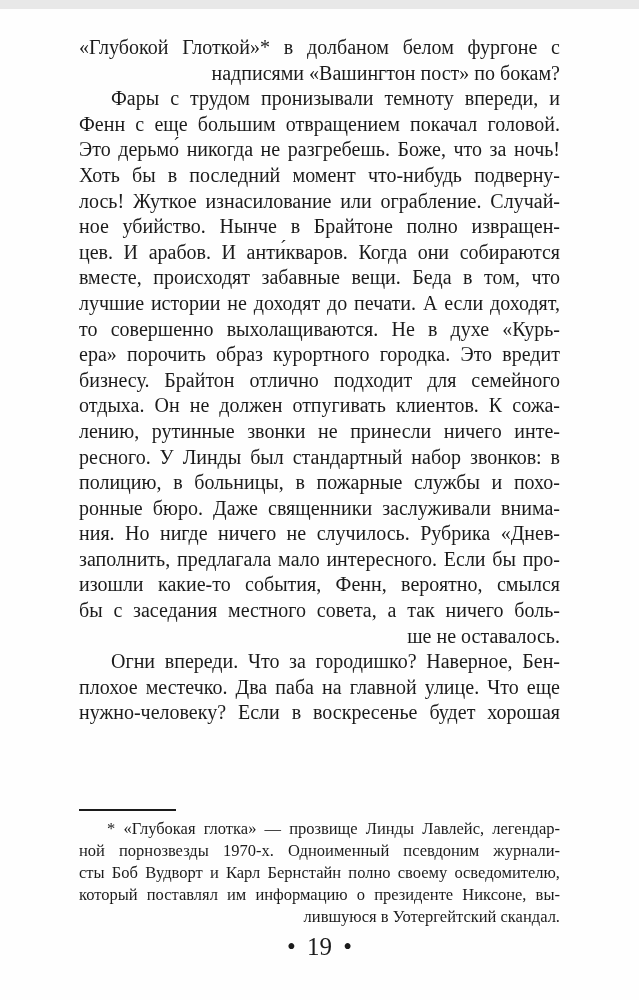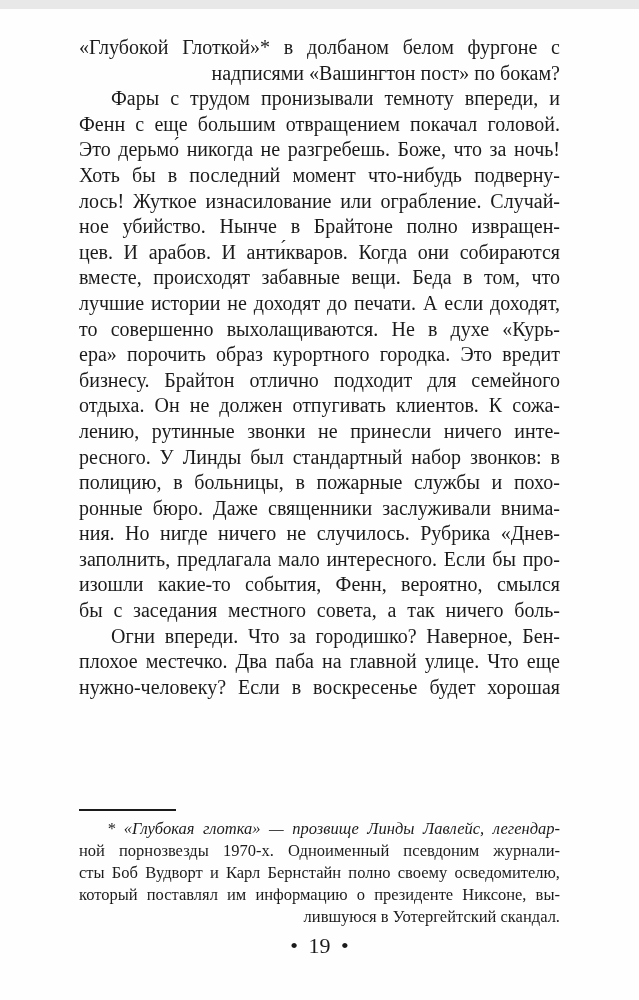--- a/index.html
+++ b/index.html
@@ -45,28 +45,28 @@
     border-top: 2px solid var(--text, #1b1b1b);
   }
   .footnote {
     position: absolute;
     left: 79px;
     top: 809px;
     width: 481px;
     font-size: 16.5px;
     line-height: 22px;
   }
-  .footnote .line:first-child { text-indent: 28px; font-style: italic; }
+  .footnote .line:first-child { text-indent: 28px; }
   .page-number {
     position: absolute;
     left: 0;
     top: 924px;
     width: 639px;
     text-align: center;
-    font-size: 22px;
+    font-size: 25px;
     word-spacing: 5px;
   }
 </style>
 </head>
 <body>
 
 <div class="page">
   <div class="body-text">
       <div class="para">
         <div class="line just">«Глубокой Глоткой»* в долбаном белом фургоне с</div>
@@ -87,20 +87,21 @@
         <div class="line just">бизнесу. Брайтон отлично подходит для семейного</div>
         <div class="line just">отдыха. Он не должен отпугивать клиентов. К сожа-</div>
         <div class="line just">лению, рутинные звонки не принесли ничего инте-</div>
         <div class="line just">ресного. У Линды был стандартный набор звонков: в</div>
         <div class="line just">полицию, в больницы, в пожарные службы и похо-</div>
         <div class="line just">ронные бюро. Даже священники заслуживали внима-</div>
         <div class="line just">ния. Но нигде ничего не случилось. Рубрика «Днев-</div>
         <div class="line just">заполнить, предлагала мало интересного. Если бы про-</div>
         <div class="line just">изошли какие-то события, Фенн, вероятно, смылся</div>
         <div class="line just">бы с заседания местного совета, а так ничего боль-</div>
+        <div class="line">ше не оставалось.</div>
       </div>
       <div class="para indent">
         <div class="line just">Огни впереди. Что за городишко? Наверное, Бен-</div>
         <div class="line just">плохое местечко. Два паба на главной улице. Что еще</div>
         <div class="line just">нужно-человеку? Если в воскресенье будет хорошая</div>
       </div>
     </div>
   <div class="footnote-sep"></div>
   <div class="footnote">
       <div class="line just">* «Глубокая глотка» — прозвище Линды Лавлейс, легендар-</div>

